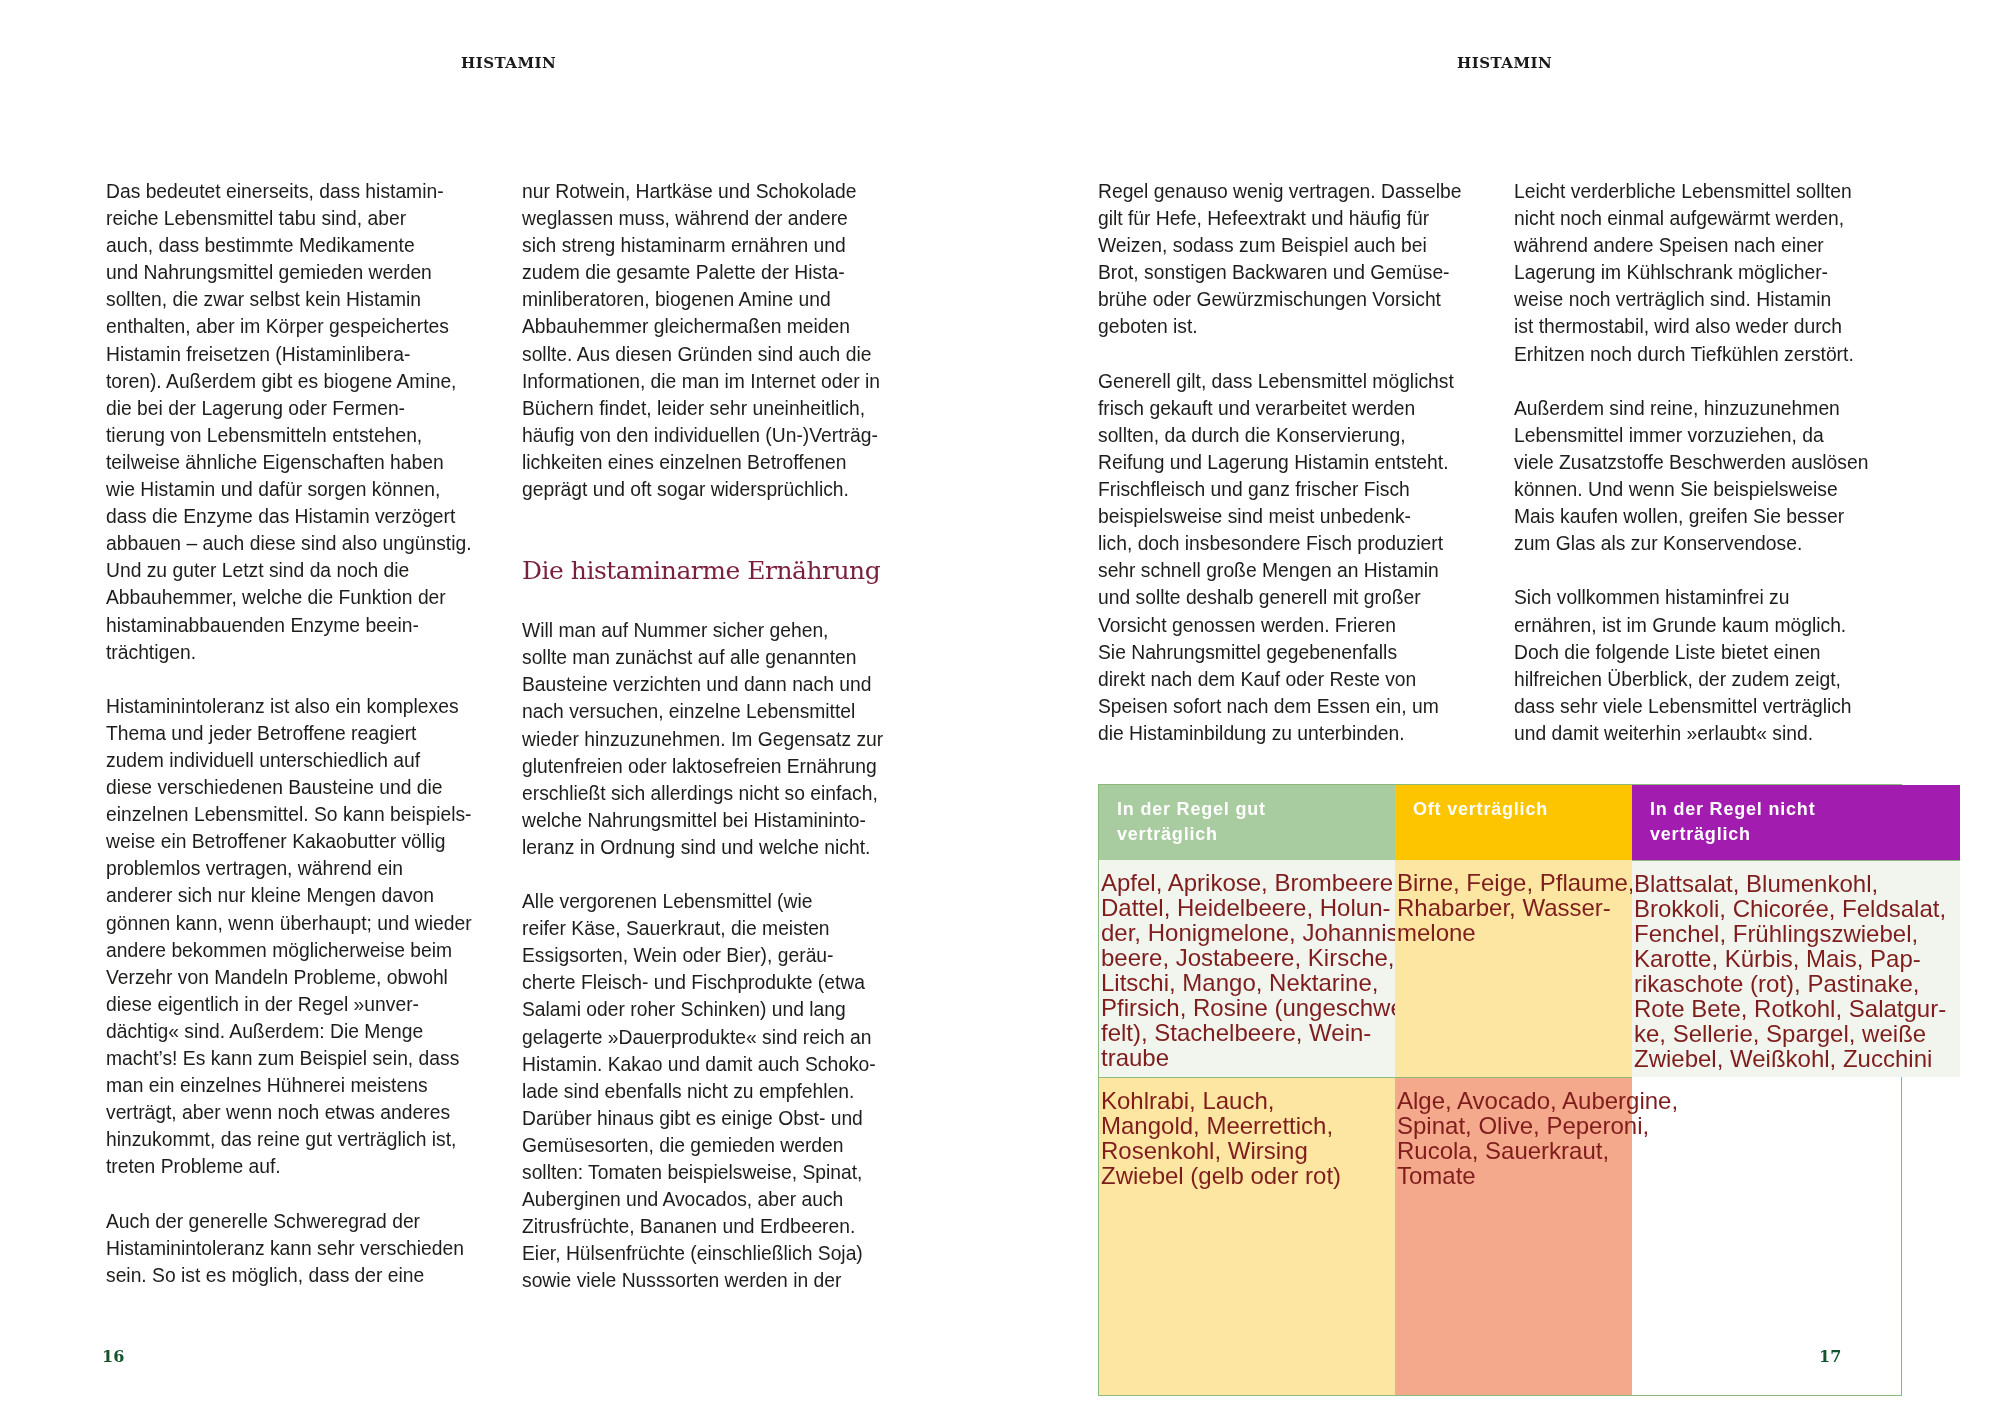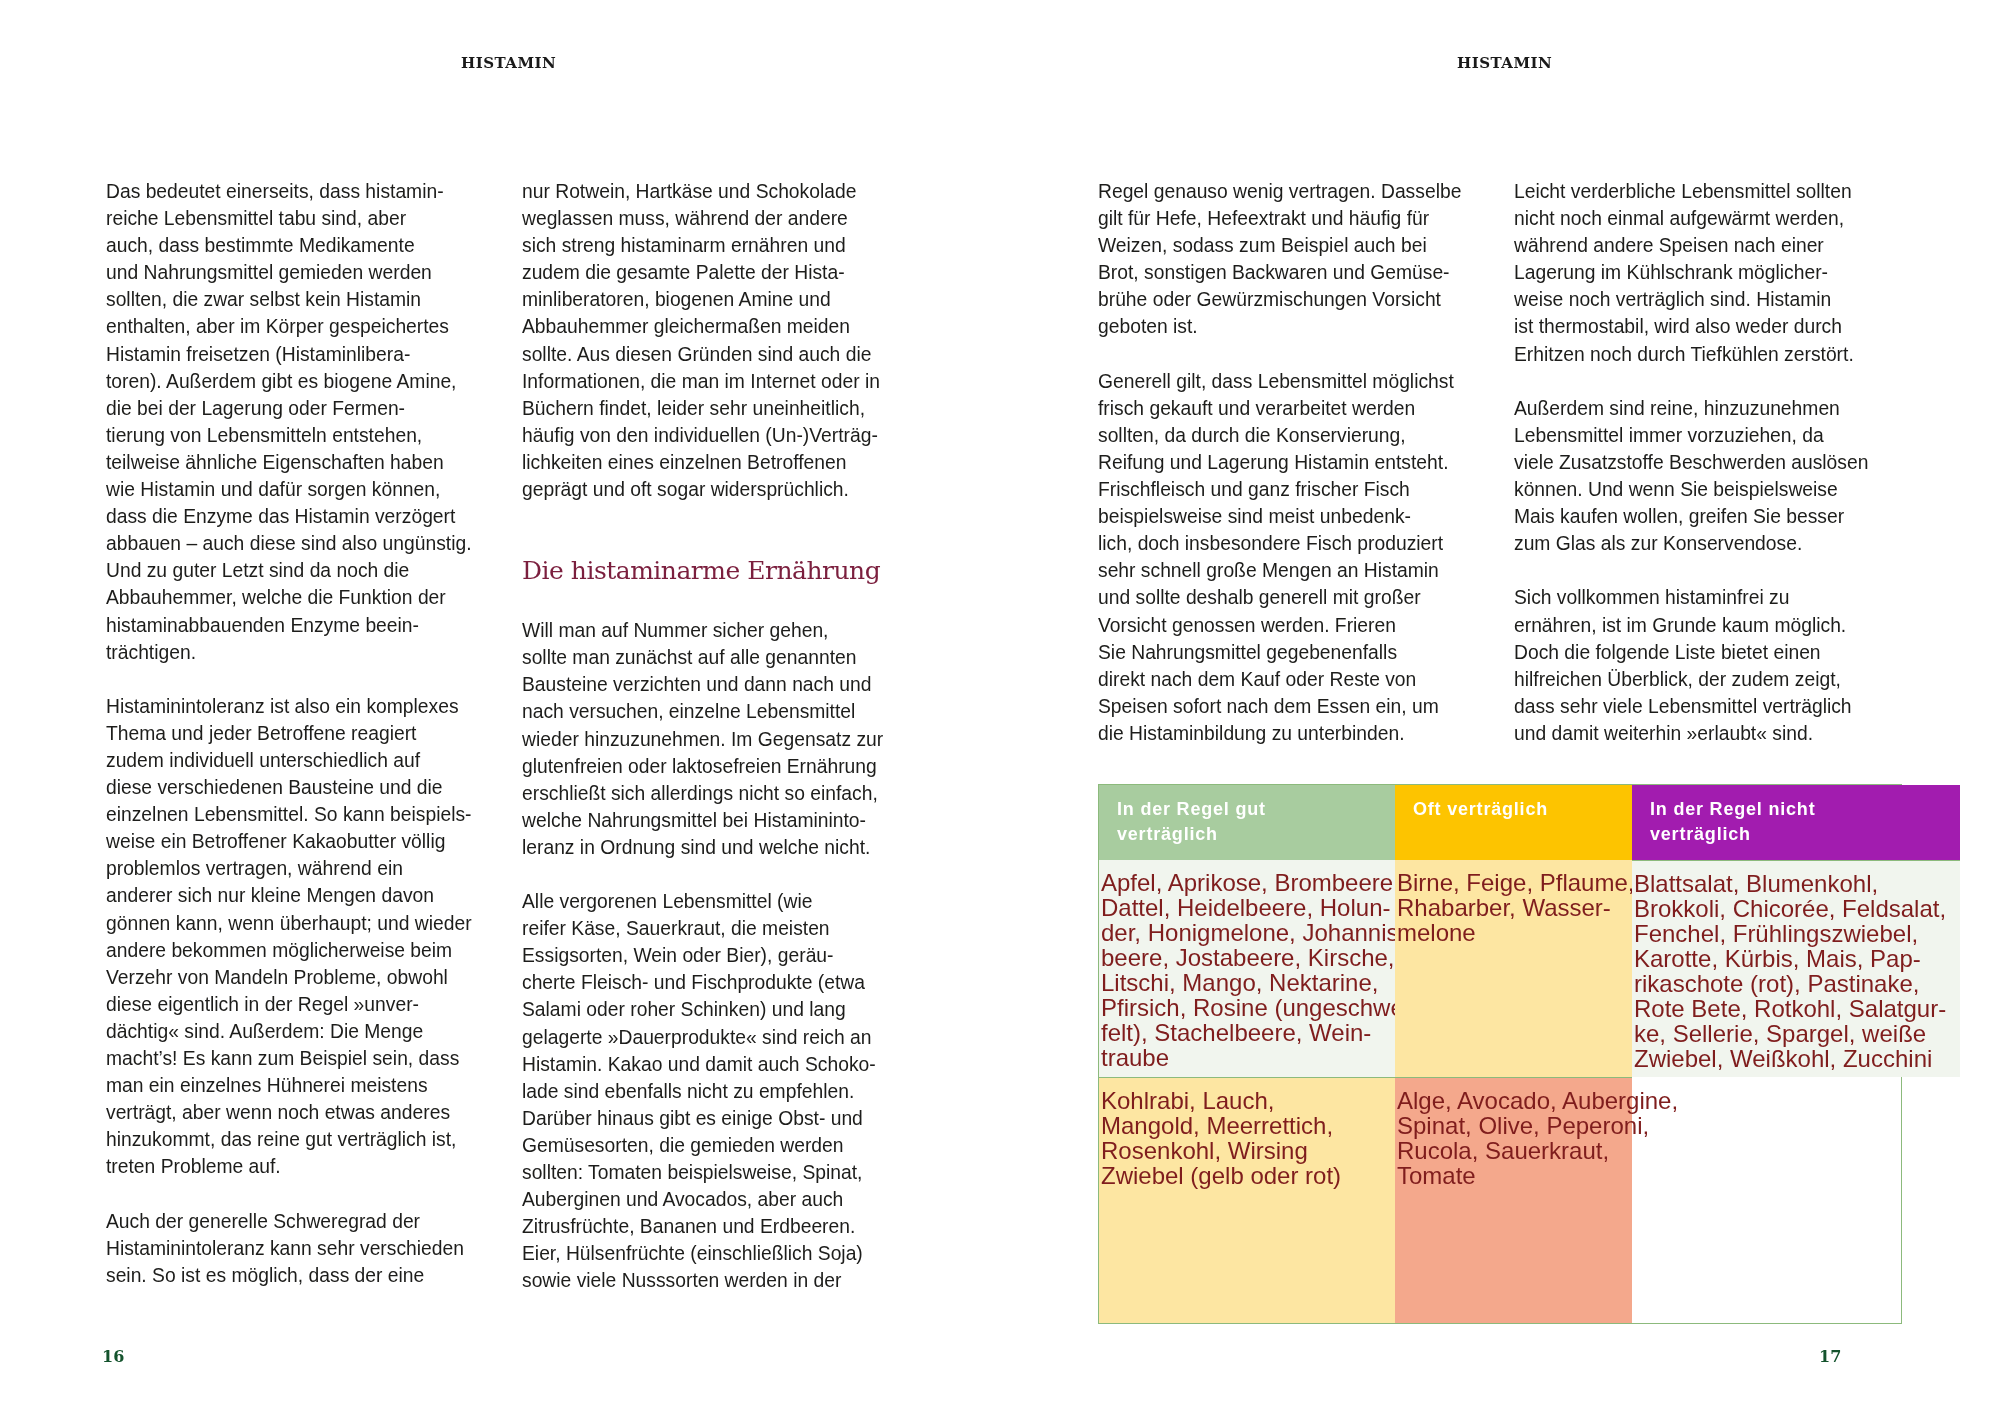--- a/index.html
+++ b/index.html
@@ -32,21 +32,21 @@
   .page.left .col.c2 { left: 522px; }
   .page.right .col.c3 { left: 94px; }
   .page.right .col.c4 { left: 510px; }
   .section-heading {
     font-family: "DejaVu Serif", "Liberation Serif", serif;
     font-weight: normal; font-size: 25px; line-height: 27px;
     color: #7b1f3e; margin: 54px 0 33px 0; letter-spacing: -0.5px;
   }
   
   .tol-table {
-    position: absolute; left: 94px; top: 784px; width: 804px; height: 540px;
+    position: absolute; left: 94px; top: 784px; width: 804px; height: 612px;
     border: 1.5px solid #8cba7c; box-sizing: border-box;
     font-family: "Liberation Sans", "DejaVu Sans", sans-serif;
     display: grid;
     grid-template-columns: 296px 237px 1fr;
     grid-template-rows: 75px 217px 1fr;
   }
   .th {
     color: #ffffff; font-weight: bold; font-size: 18px; line-height: 25px;
     padding: 12px 18px 0 18px; letter-spacing: 0.8px;
   }

